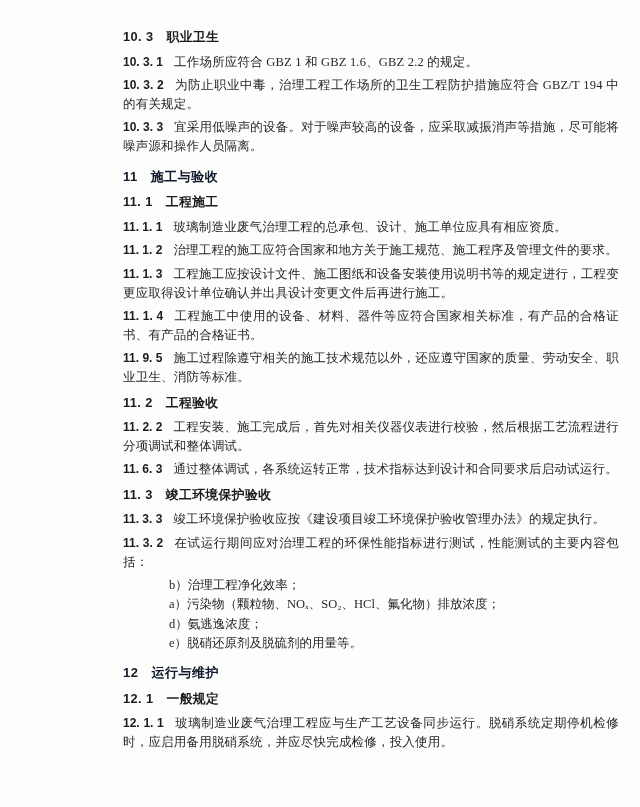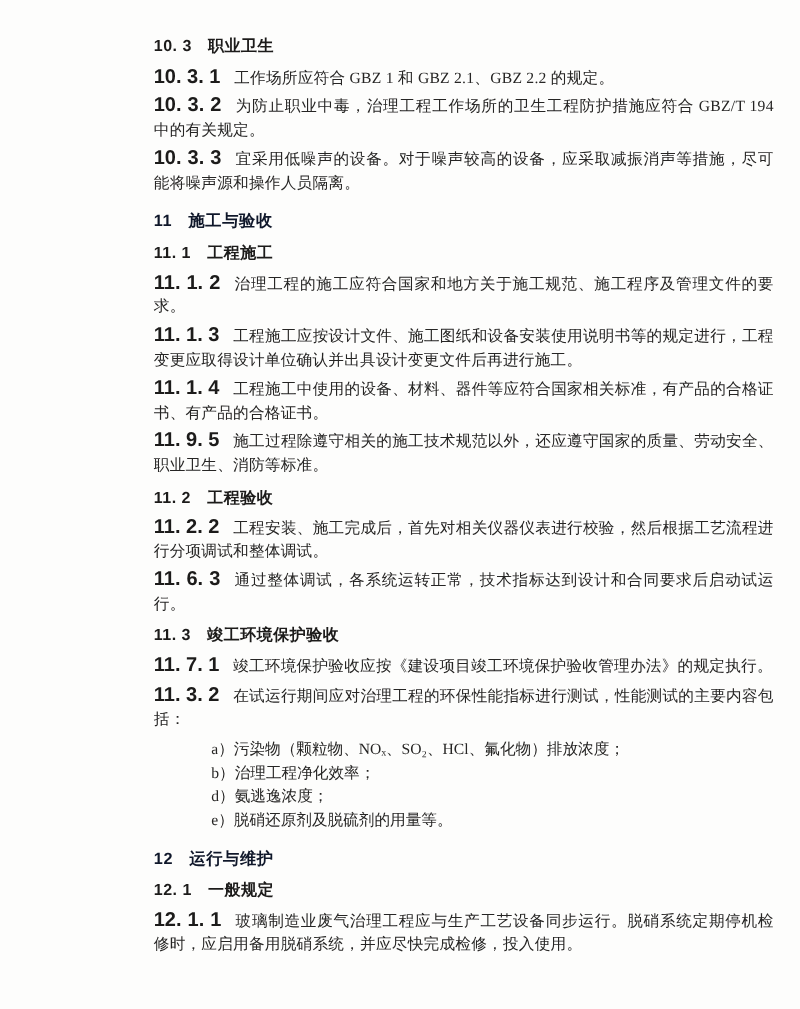--- a/index.html
+++ b/index.html
@@ -48,56 +48,57 @@
     letter-spacing: 0.4px;
   }
   .h1 .num, .h2 .num {
     margin-right: 13px;
   }
   
   .clause .num {
     font-family: "Liberation Sans", "DejaVu Sans", sans-serif;
     font-weight: bold;
     color: #1c1b1a;
-    font-size: 16px;
+    font-size: 12px;
     margin-right: 11px;
     white-space: nowrap;
   }
   .clause .txt {
     letter-spacing: 0.2px;
   }
   
   .li {
     margin: 0 0 1px 46px;
     line-height: 18.2px;
   }
   .li:last-of-type {
     margin-bottom: 5px;
   }
 </style>
 </head>
 <body>
 
 <main class="page" id="doc-root">
     <div class="block h2"><span class="num">10. 3</span><span class="txt">职业卫生</span></div>
-    <div class="block clause"><span class="num">10. 3. 1</span><span class="txt">工作场所应符合 GBZ 1 和 GBZ 2.1、GBZ 2.2 的规定。</span></div>
+    <div class="block clause"><span class="num">10. 3. 1</span><span class="txt">工作场所应符合 GBZ 1 和 GBZ 1.6、GBZ 2.2 的规定。</span></div>
     <div class="block clause"><span class="num">10. 3. 2</span><span class="txt">为防止职业中毒，治理工程工作场所的卫生工程防护措施应符合 GBZ/T 194 中的有关规定。</span></div>
     <div class="block clause"><span class="num">10. 3. 3</span><span class="txt">宜采用低噪声的设备。对于噪声较高的设备，应采取减振消声等措施，尽可能将噪声源和操作人员隔离。</span></div>
     <div class="block h1"><span class="num">11</span><span class="txt">施工与验收</span></div>
     <div class="block h2"><span class="num">11. 1</span><span class="txt">工程施工</span></div>
+    <div class="block clause"><span class="num">11. 1. 1</span><span class="txt">玻璃制造业废气治理工程的总承包、设计、施工单位应具有相应资质。</span></div>
     <div class="block clause"><span class="num">11. 1. 2</span><span class="txt">治理工程的施工应符合国家和地方关于施工规范、施工程序及管理文件的要求。</span></div>
     <div class="block clause"><span class="num">11. 1. 3</span><span class="txt">工程施工应按设计文件、施工图纸和设备安装使用说明书等的规定进行，工程变更应取得设计单位确认并出具设计变更文件后再进行施工。</span></div>
     <div class="block clause"><span class="num">11. 1. 4</span><span class="txt">工程施工中使用的设备、材料、器件等应符合国家相关标准，有产品的合格证书、有产品的合格证书。</span></div>
     <div class="block clause"><span class="num">11. 9. 5</span><span class="txt">施工过程除遵守相关的施工技术规范以外，还应遵守国家的质量、劳动安全、职业卫生、消防等标准。</span></div>
     <div class="block h2"><span class="num">11. 2</span><span class="txt">工程验收</span></div>
     <div class="block clause"><span class="num">11. 2. 2</span><span class="txt">工程安装、施工完成后，首先对相关仪器仪表进行校验，然后根据工艺流程进行分项调试和整体调试。</span></div>
     <div class="block clause"><span class="num">11. 6. 3</span><span class="txt">通过整体调试，各系统运转正常，技术指标达到设计和合同要求后启动试运行。</span></div>
     <div class="block h2"><span class="num">11. 3</span><span class="txt">竣工环境保护验收</span></div>
-    <div class="block clause"><span class="num">11. 7. 1</span><span class="txt">竣工环境保护验收应按《建设项目竣工环境保护验收管理办法》的规定执行。</span></div>
+    <div class="block clause"><span class="num">11. 3. 3</span><span class="txt">竣工环境保护验收应按《建设项目竣工环境保护验收管理办法》的规定执行。</span></div>
     <div class="block clause"><span class="num">11. 3. 2</span><span class="txt">在试运行期间应对治理工程的环保性能指标进行测试，性能测试的主要内容包括：</span></div>
+    <div class="block li"><span class="txt">b）治理工程净化效率；</span></div>
     <div class="block li"><span class="txt">a）污染物（颗粒物、NOₓ、SO₂、HCl、氟化物）排放浓度；</span></div>
-    <div class="block li"><span class="txt">b）治理工程净化效率；</span></div>
     <div class="block li"><span class="txt">d）氨逃逸浓度；</span></div>
     <div class="block li"><span class="txt">e）脱硝还原剂及脱硫剂的用量等。</span></div>
     <div class="block h1"><span class="num">12</span><span class="txt">运行与维护</span></div>
     <div class="block h2"><span class="num">12. 1</span><span class="txt">一般规定</span></div>
     <div class="block clause"><span class="num">12. 1. 1</span><span class="txt">玻璃制造业废气治理工程应与生产工艺设备同步运行。脱硝系统定期停机检修时，应启用备用脱硝系统，并应尽快完成检修，投入使用。</span></div>
   </main>
 
 </body></html>

